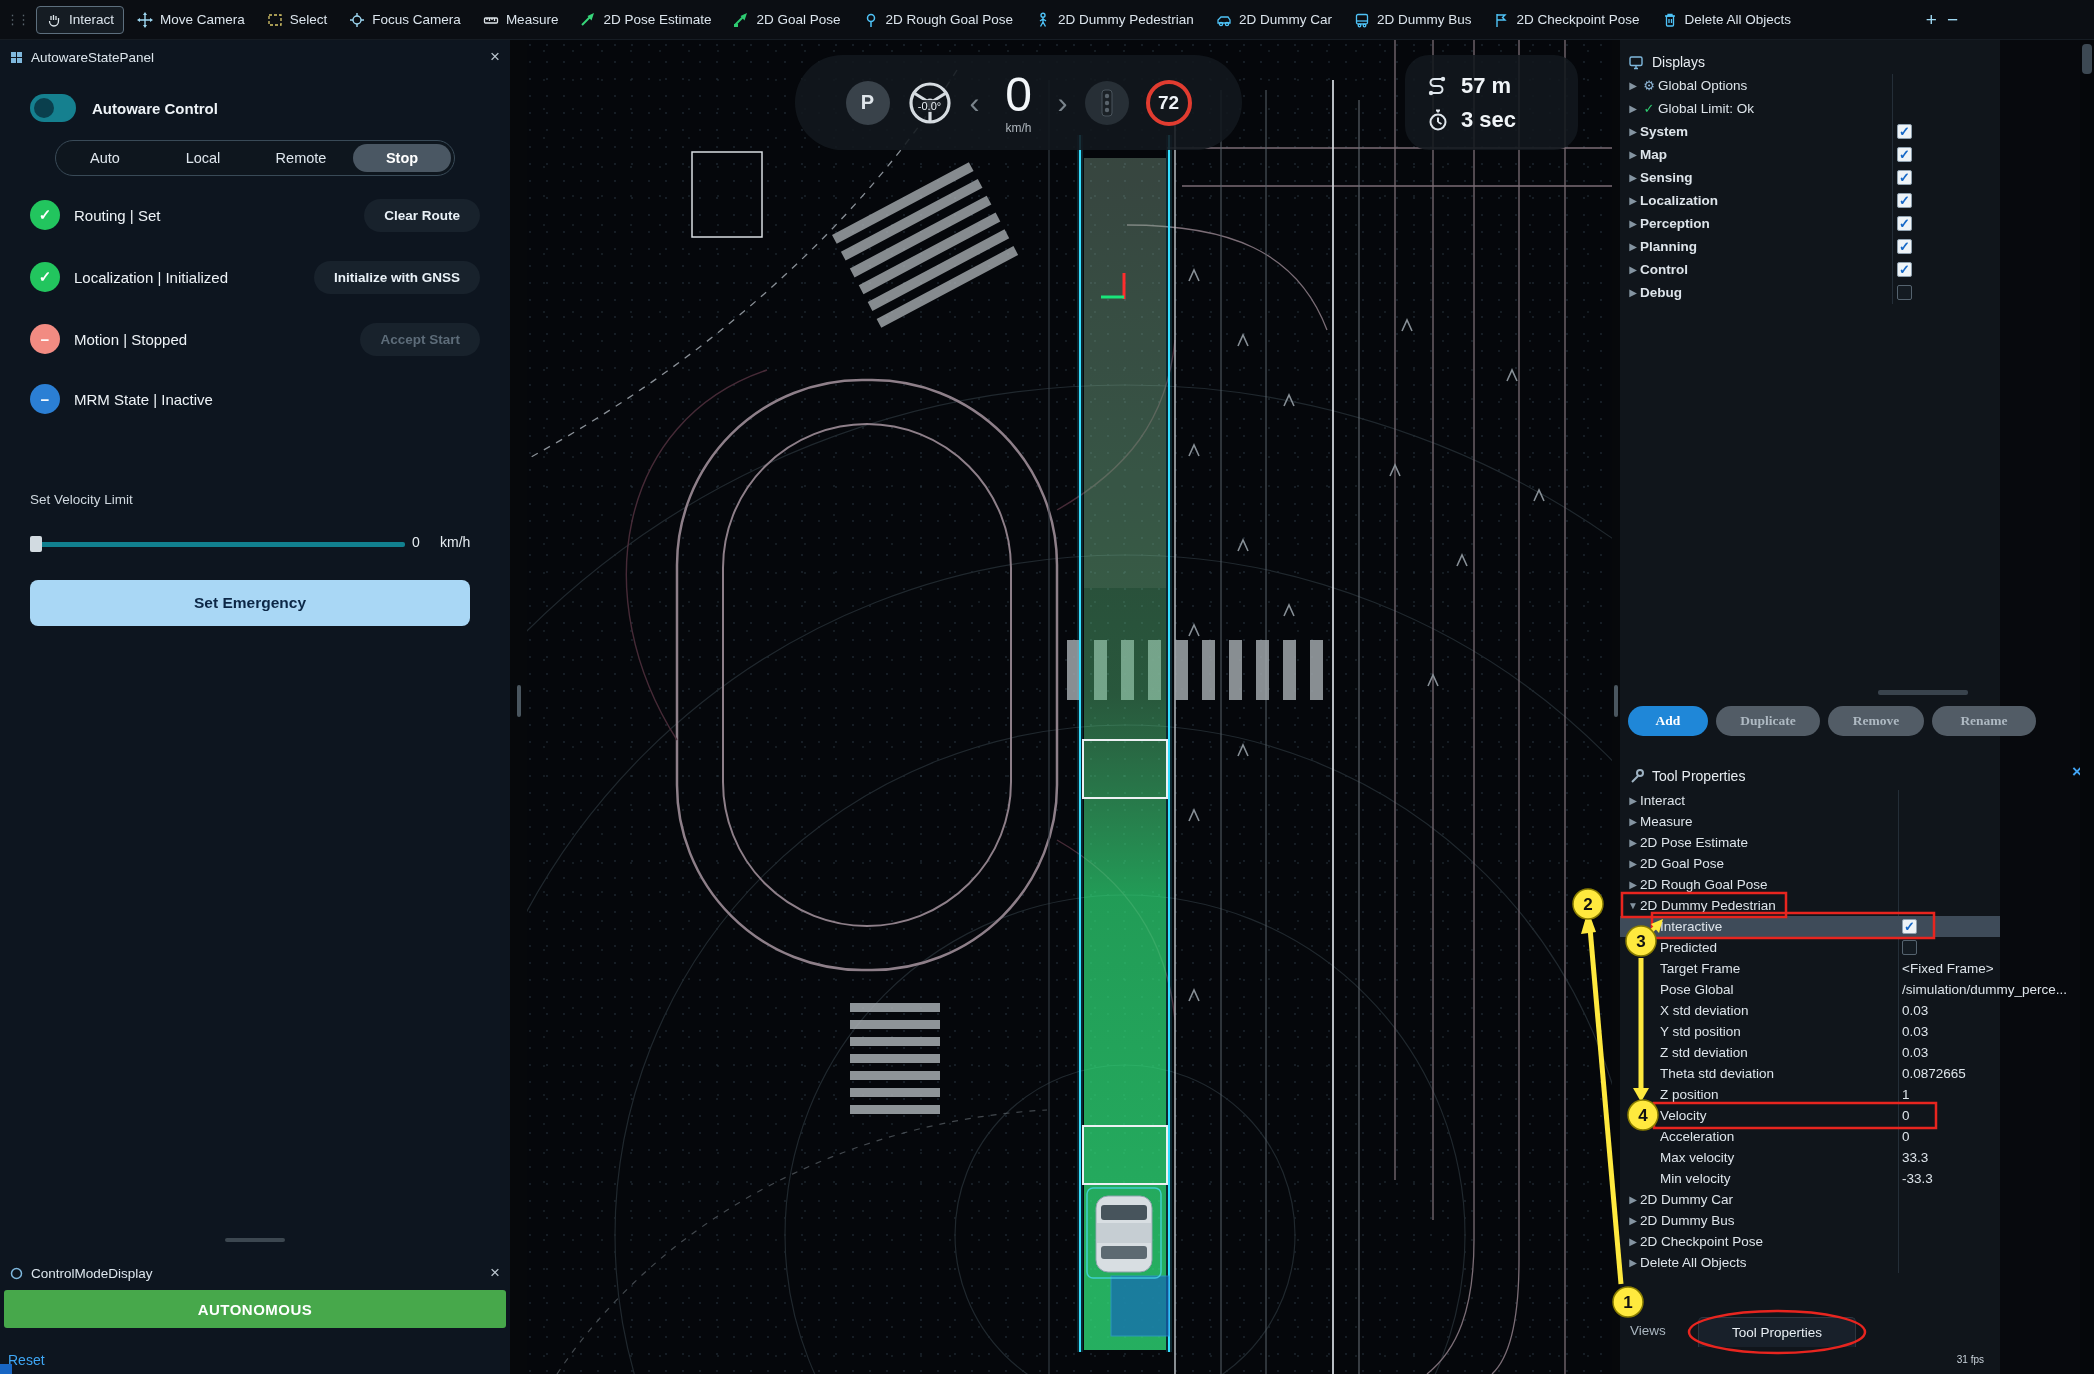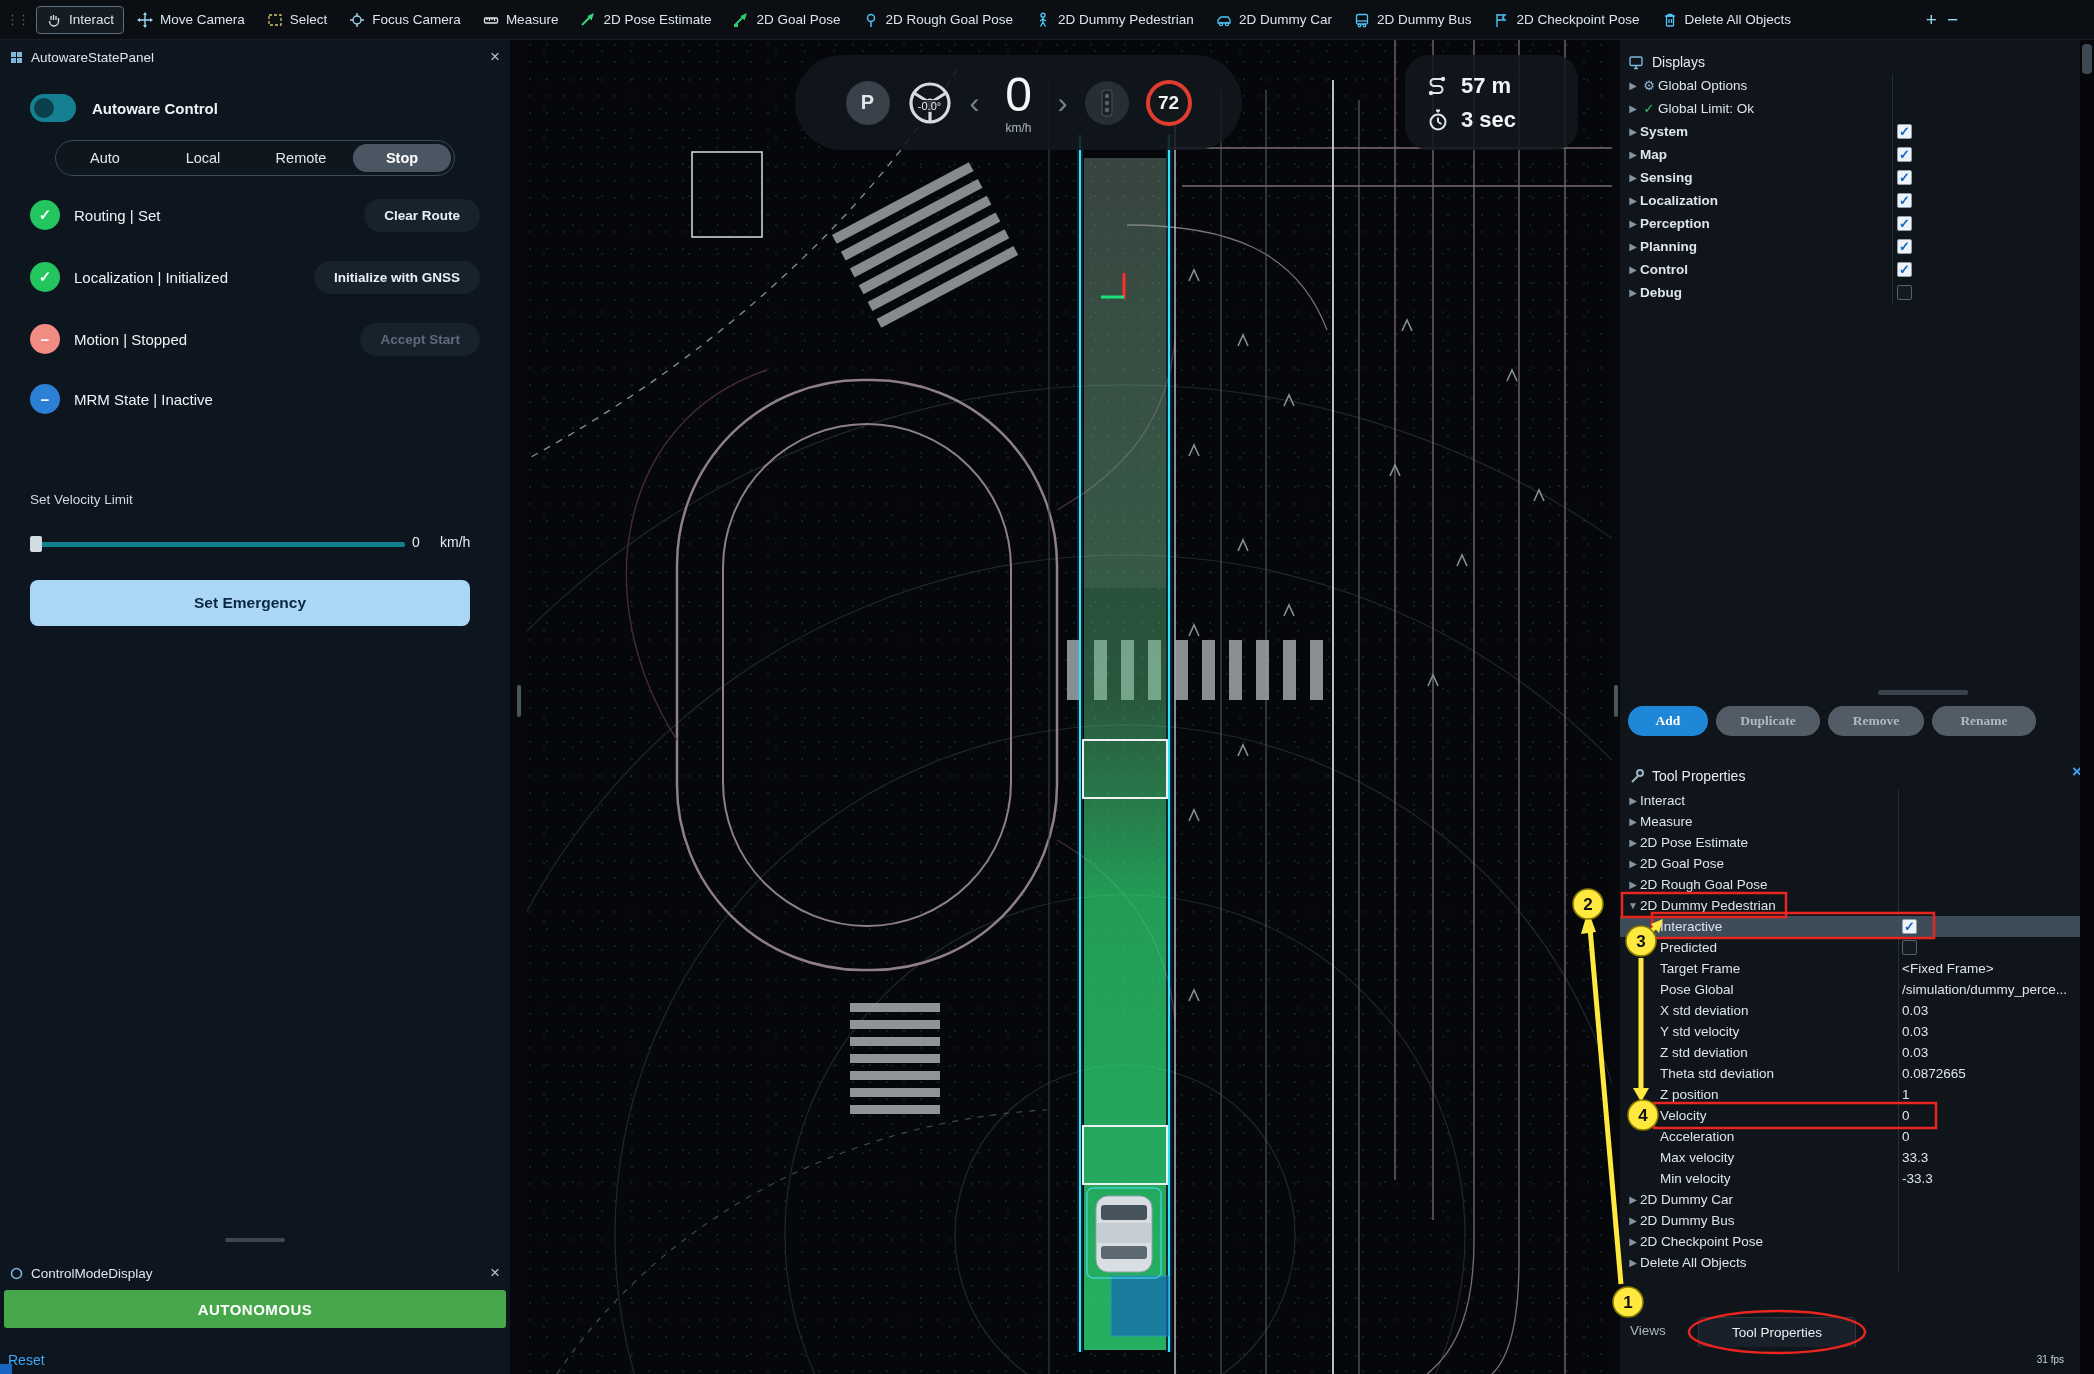--- a/index.html
+++ b/index.html
@@ -60,21 +60,21 @@
   .chev{font-size:30px;color:#7a848c;line-height:30px}
   .speed{display:flex;flex-direction:column;align-items:center;min-width:44px}
   .speed .sv{font-size:48px;font-weight:300;color:#f2f6f9;line-height:48px}
   .speed .su{font-size:12px;color:#aeb6bd;margin-top:2px}
   .tlchip{width:44px;height:44px;border-radius:50%;background:#272f36;display:flex;align-items:center;justify-content:center}
   .limit{width:46px;height:46px;border-radius:50%;border:4px solid #e13c30;background:#12171c;display:flex;align-items:center;justify-content:center;font-size:19px;font-weight:bold;color:#eef3f7}
   .hud-info{position:absolute;left:878px;top:15px;width:173px;height:95px;background:rgba(18,24,30,.88);border-radius:24px;display:flex;flex-direction:column;justify-content:center;gap:8px;padding-left:22px;z-index:5}
   .irow{display:flex;align-items:center;gap:12px;font-size:22px;font-weight:bold;color:#f0f4f7}
 
   
-  .rpanel{position:absolute;top:40px;left:1620px;width:460px;bottom:0;background:#10151b}
+  .rpanel{position:absolute;top:40px;left:1620px;width:380px;bottom:0;background:#10151b}
   .rhead{position:absolute;left:0;right:0;height:28px;display:flex;align-items:center;gap:8px;padding:0 8px;font-size:14px;color:#e8edf2}
   .drow{position:absolute;left:0;right:0;height:23px;display:flex;align-items:center;font-size:13.5px;color:#dde4ea}
   .trow{position:absolute;left:0;right:0;height:21px;display:flex;align-items:center;font-size:13.5px;color:#dde4ea}
   .exp{width:14px;margin-left:6px;color:#8494a1;font-size:10px;flex:none;text-align:center}
   .b{font-weight:bold}
   .iic{width:18px;flex:none;text-align:center;font-size:13px}
   .cb{position:absolute;width:15px;height:15px;background:#eef3f7;border:1px solid #8fa0ae;border-radius:2px;color:#1668c7;font-size:13px;line-height:14px;text-align:center;font-weight:bold}
   .cb::after{content:"✓"}
   .cb.un{background:#141b22;border-color:#55636f}
   .cb.un::after{content:""}
@@ -646,21 +646,21 @@
       </div>
     <div class="trow" style="top:939px">
         <span class="pname">Pose Global</span>
         <span class="pval">/simulation/dummy_perce...</span>
       </div>
     <div class="trow" style="top:960px">
         <span class="pname">X std deviation</span>
         <span class="pval">0.03</span>
       </div>
     <div class="trow" style="top:981px">
-        <span class="pname">Y std velocity</span>
+        <span class="pname">Y std position</span>
         <span class="pval">0.03</span>
       </div>
     <div class="trow" style="top:1002px">
         <span class="pname">Z std deviation</span>
         <span class="pval">0.03</span>
       </div>
     <div class="trow" style="top:1023px">
         <span class="pname">Theta std deviation</span>
         <span class="pval">0.0872665</span>
       </div>

